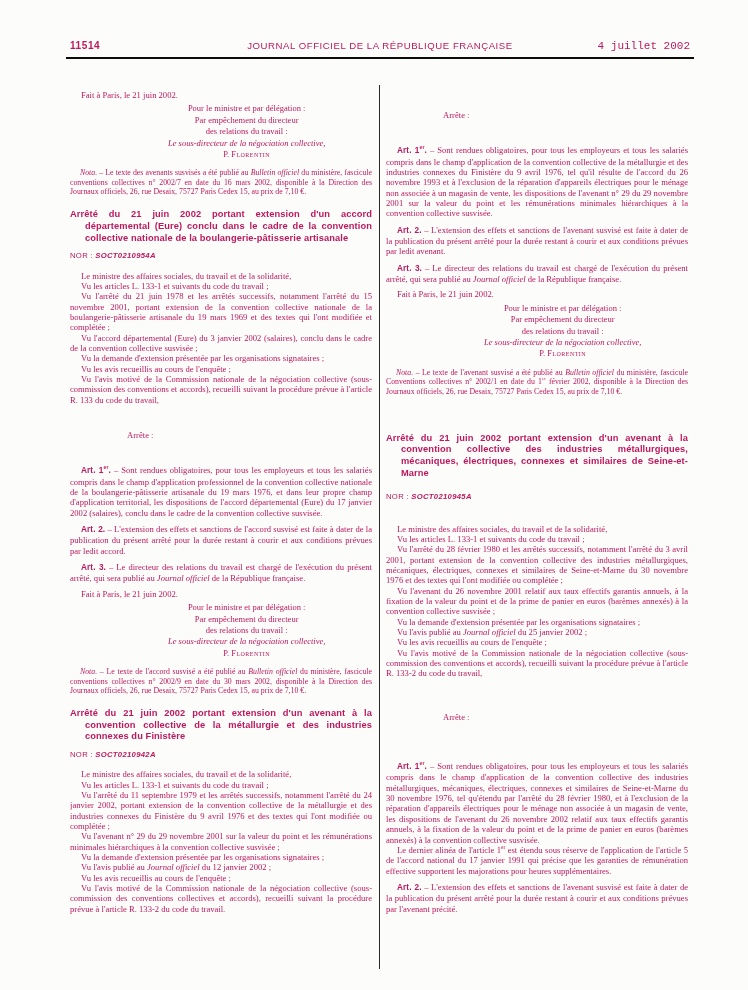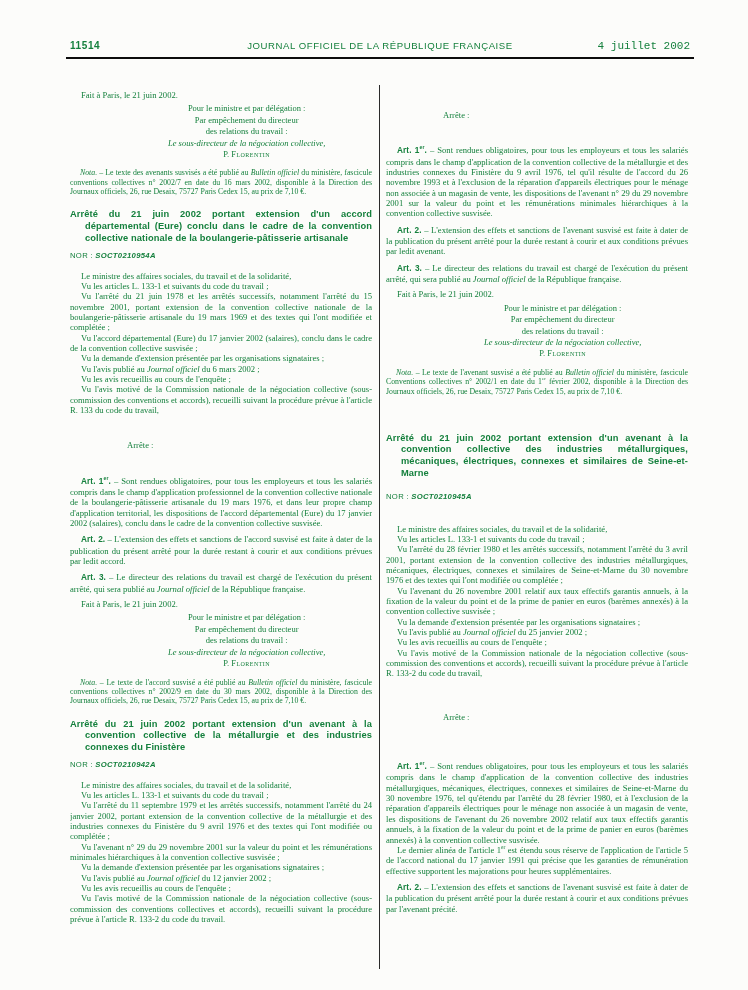--- a/index.html
+++ b/index.html
@@ -1,20 +1,20 @@
 <!DOCTYPE html>
 <html lang="fr"><head>
 <meta charset="utf-8">
 <style>
   * { margin:0; padding:0; box-sizing:border-box; }
   html,body { background:#e8e8e6; }
   body { font-family:"Liberation Serif", serif; }
   .page {
     position:relative; width:748px; height:990px; margin:0 auto;
-    background:#fcfcfa; color:#15803d; overflow:hidden;
+    background:#fcfcfa; color:#be185d; overflow:hidden;
   }
   
   .runhead {
     position:absolute; top:40px; left:70px; right:58px;
     display:flex; align-items:baseline;
   }
   .runhead .pageno {
     font-family:"Liberation Sans", sans-serif;
     font-size:10px; font-weight:600; letter-spacing:.6px; width:110px;
   }
@@ -97,23 +97,22 @@
           <div class="sig-line">des relations du travail :</div>
           <div class="sig-line"><em>Le sous-directeur de la négociation collective,</em></div>
           <div class="sig-line">P. <span class="sc">Florentin</span></div>
         </div>
         <p class="nota"><em>Nota.</em> – Le texte des avenants susvisés a été publié au <em>Bulletin officiel</em> du ministère, fascicule conventions collectives n° 2002/7 en date du 16 mars 2002, disponible à la Direction des Journaux officiels, 26, rue Desaix, 75727 Paris Cedex 15, au prix de 7,10 €.</p>
         <p class="heading">Arrêté du 21 juin 2002 portant extension d'un accord départemental (Eure) conclu dans le cadre de la convention collective nationale de la boulangerie-pâtisserie artisanale</p>
         <p class="nor">NOR : <em>SOCT0210954A</em></p>
         <p class="para">Le ministre des affaires sociales, du travail et de la solidarité,</p>
         <p class="para">Vu les articles L. 133-1 et suivants du code du travail ;</p>
         <p class="para">Vu l'arrêté du 21 juin 1978 et les arrêtés successifs, notamment l'arrêté du 15 novembre 2001, portant extension de la convention collective nationale de la boulangerie-pâtisserie artisanale du 19 mars 1969 et des textes qui l'ont modifiée et complétée ;</p>
-        <p class="para">Vu l'accord départemental (Eure) du 17 janvier 2002 (salaires), conclu dans le cadre de la convention collective susvisée ;</p>
+        <p class="para">Vu l'accord départemental (Eure) du 3 janvier 2002 (salaires), conclu dans le cadre de la convention collective susvisée ;</p>
         <p class="para">Vu la demande d'extension présentée par les organisations signataires ;</p>
-        <p class="para">Vu l'avis publié au <em>Journal officiel</em> du 6 mars 2002 ;</p>
         <p class="para">Vu les avis recueillis au cours de l'enquête ;</p>
         <p class="para">Vu l'avis motivé de la Commission nationale de la négociation collective (sous-commission des conventions et accords), recueilli suivant la procédure prévue à l'article R. 133 du code du travail,</p>
         <p class="arrete">Arrête :</p>
         <p class="art"><strong>Art. 1<sup>er</sup>.</strong> – Sont rendues obligatoires, pour tous les employeurs et tous les salariés compris dans le champ d'application professionnel de la convention collective nationale de la boulangerie-pâtisserie artisanale du 19 mars 1976, et dans leur propre champ d'application territorial, les dispositions de l'accord départemental (Eure) du 17 janvier 2002 (salaires), conclu dans le cadre de la convention collective susvisée.</p>
         <p class="art"><strong>Art. 2.</strong> – L'extension des effets et sanctions de l'accord susvisé est faite à dater de la publication du présent arrêté pour la durée restant à courir et aux conditions prévues par ledit accord.</p>
         <p class="art"><strong>Art. 3.</strong> – Le directeur des relations du travail est chargé de l'exécution du présent arrêté, qui sera publié au <em>Journal officiel</em> de la République française.</p>
         <p class="fait">Fait à Paris, le 21 juin 2002.</p>
         <div class="sig">
           <div class="sig-line">Pour le ministre et par délégation :</div>
           <div class="sig-line">Par empêchement du directeur</div>

